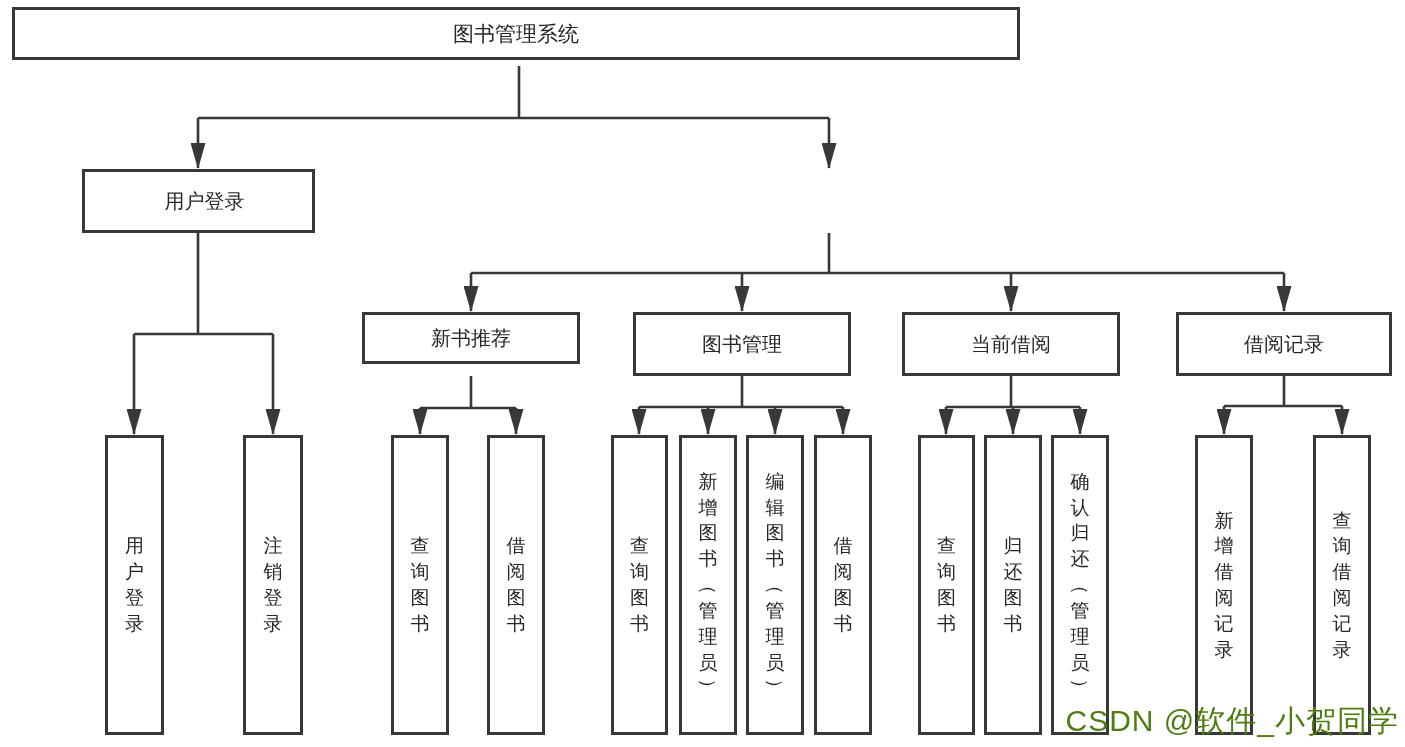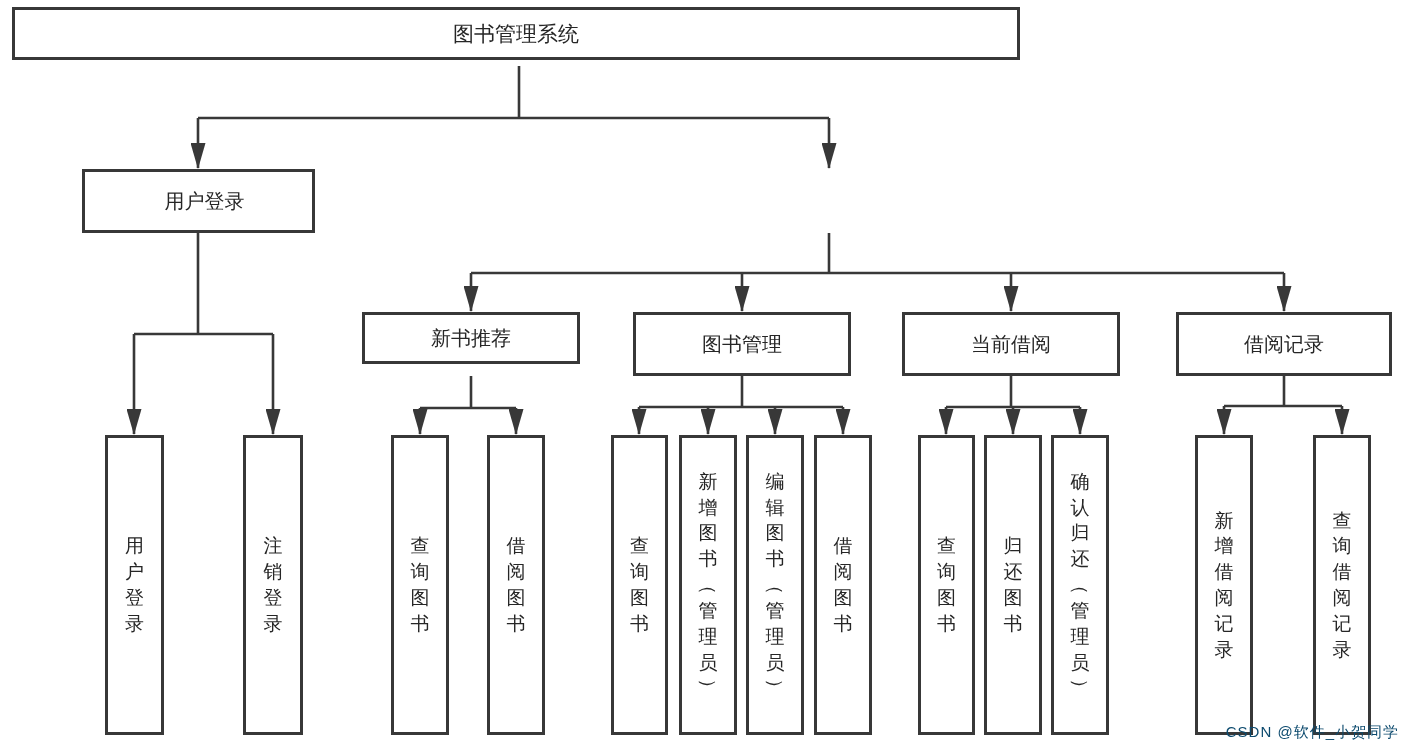--- a/index.html
+++ b/index.html
@@ -42,22 +42,22 @@
     line-height: 1.36;
     text-align: center;
   }
   .vrot {
     transform: rotate(90deg);
   }
   .watermark {
     position: absolute;
     right: 6px;
     bottom: 5px;
-    font-size: 15px;
-    color: #0c4a6e;
+    font-size: 30px;
+    color: #4d7c0f;
     letter-spacing: 1px;
     white-space: nowrap;
   }
 </style>
 </head>
 <body>
 
 <div class="canvas">
 
   <svg class="connectors" viewBox="0 0 1405 747" xmlns="http://www.w3.org/2000/svg" aria-hidden="true">

